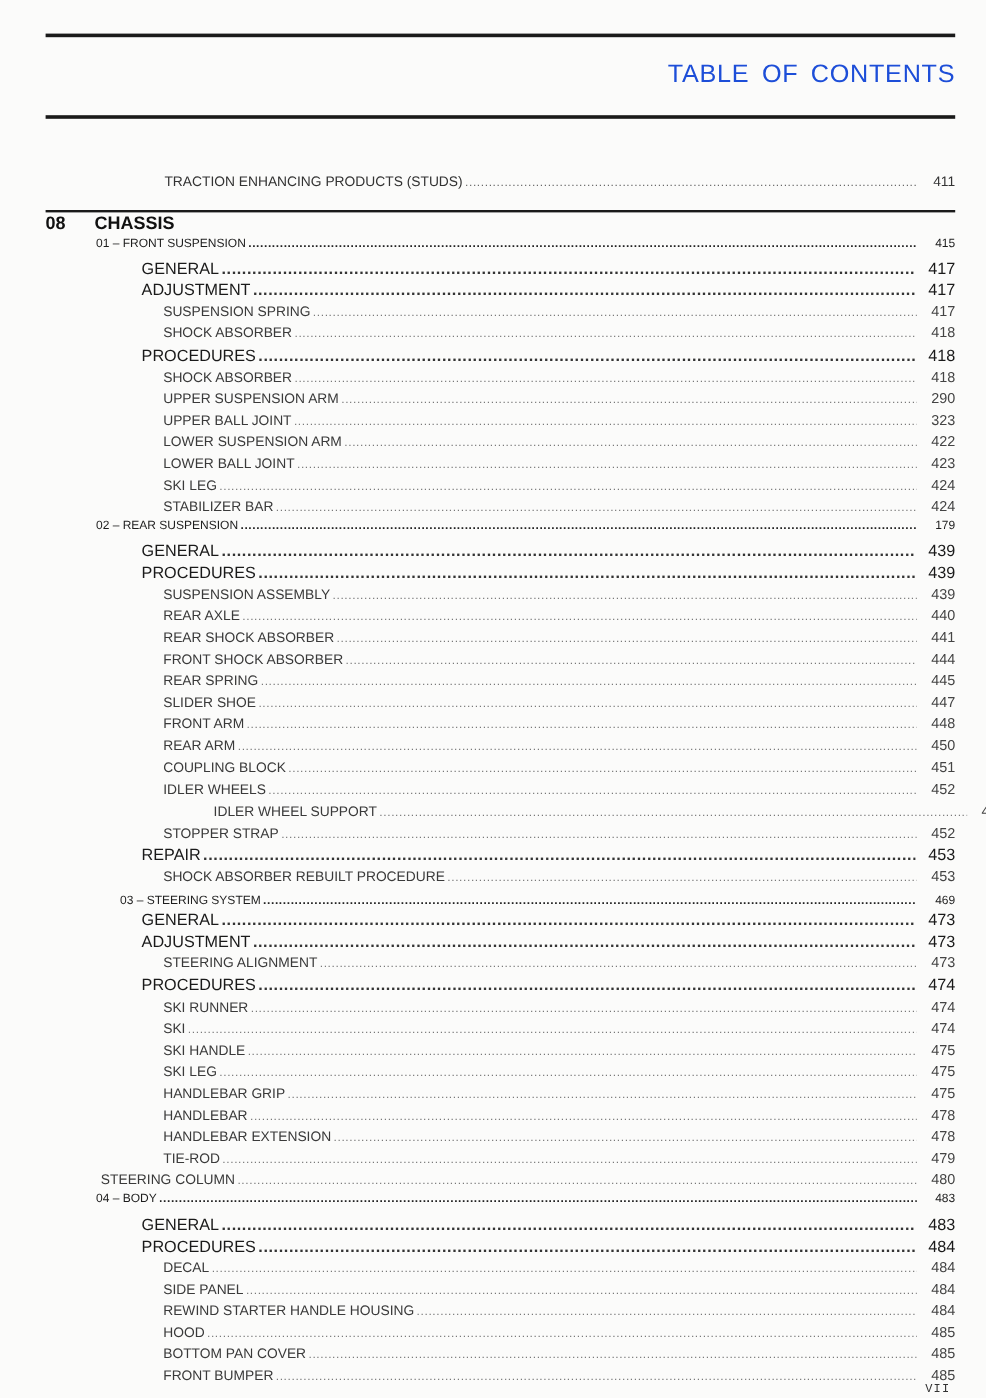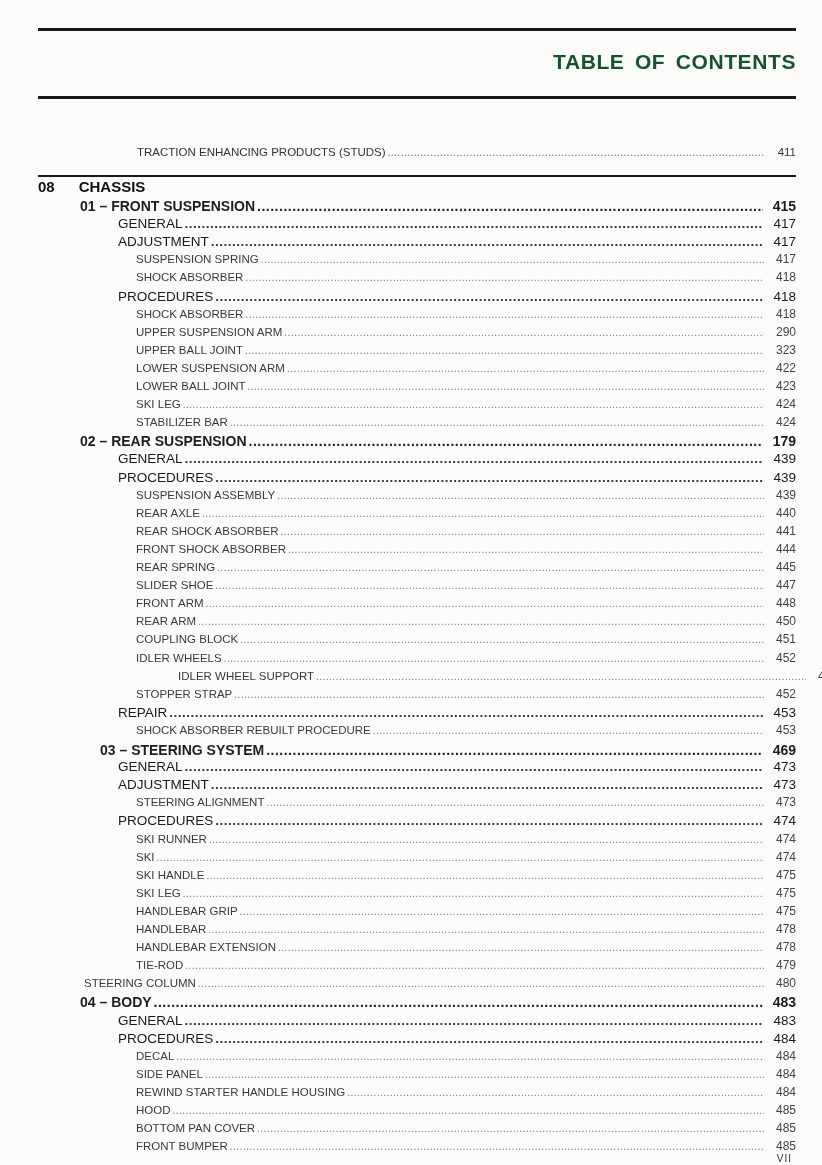--- a/index.html
+++ b/index.html
@@ -5,49 +5,49 @@
   html, body { margin: 0; padding: 0; }
   body {
     width: 822px; height: 1165px; background: #fbfbfa; position: relative;
     font-family: "Liberation Sans", sans-serif; color: #1d1d1d; overflow: hidden;
   }
   .rule { position: absolute; left: 38px; width: 758px; background: #1a1a1a; }
   .rule.top { top: 28px; height: 3px; }
   .rule.mid { top: 96px; height: 3px; }
   .rule.sec { top: 175px; height: 2px; }
   .title {
-    position: absolute; right: 26px; top: 50px; font-size: 21px; font-weight: bold;
-    letter-spacing: 0.6px; word-spacing: 4px; color: #14532d;
+    position: absolute; right: 26px; top: 50px; font-size: 21px; font-weight: normal;
+    letter-spacing: 0.6px; word-spacing: 4px; color: #1d4ed8;
   }
   .row {
     position: absolute; left: 0; width: 796px; height: 18px; display: flex; align-items: baseline;
   }
   .row .lbl { white-space: nowrap; padding-right: 2px; }
   .row .dots {
     flex: 1; overflow: hidden; white-space: nowrap; color: #555; margin-right: 10px;
     letter-spacing: 0.5px;
   }
   .row .dots::before {
     content: "........................................................................................................................................................................................................................................................................................";
   }
   .row .pg { text-align: right; min-width: 22px; }
   .lvl-top { font-size: 11.5px; color: #333; }
   .lvl-top .dots { font-size: 10px; color: #666; }
-  .lvl-chap { font-size: 14px; font-weight: bold; }
+  .lvl-chap { font-size: 10px; font-weight: normal; }
   .lvl-chap .dots { font-weight: bold; color: #222; }
   .lvl-sect { font-size: 13.5px; color: #1a1a1a; }
   .lvl-sect .dots { font-weight: bold; color: #333; }
   .lvl-sub { font-size: 11.5px; color: #3a3a3a; }
   .lvl-sub .dots { font-size: 10px; color: #777; }
   .lvl-sub .pg { font-size: 12px; color: #444; }
   .part {
     position: absolute; left: 38px; top: 178px; font-size: 15px; font-weight: bold; color: #111;
     display: flex; gap: 24px;
   }
-  .folio { position: absolute; right: 30px; top: 1153px; font-size: 10px; color: #333; letter-spacing: 1px; }
+  .folio { position: absolute; right: 30px; top: 1153px; font-size: 10px; color: #333; letter-spacing: 1px; font-family: Liberation Mono, monospace; }
 </style>
 </head>
 <body>
 
 <div class="rule top"></div>
 <div class="title">TABLE OF CONTENTS</div>
 <div class="rule mid"></div>
 
 <div class="row lvl-top" style="top:146px; padding-left:137px; box-sizing:border-box;">
   <span class="lbl">TRACTION ENHANCING PRODUCTS (STUDS)</span>

